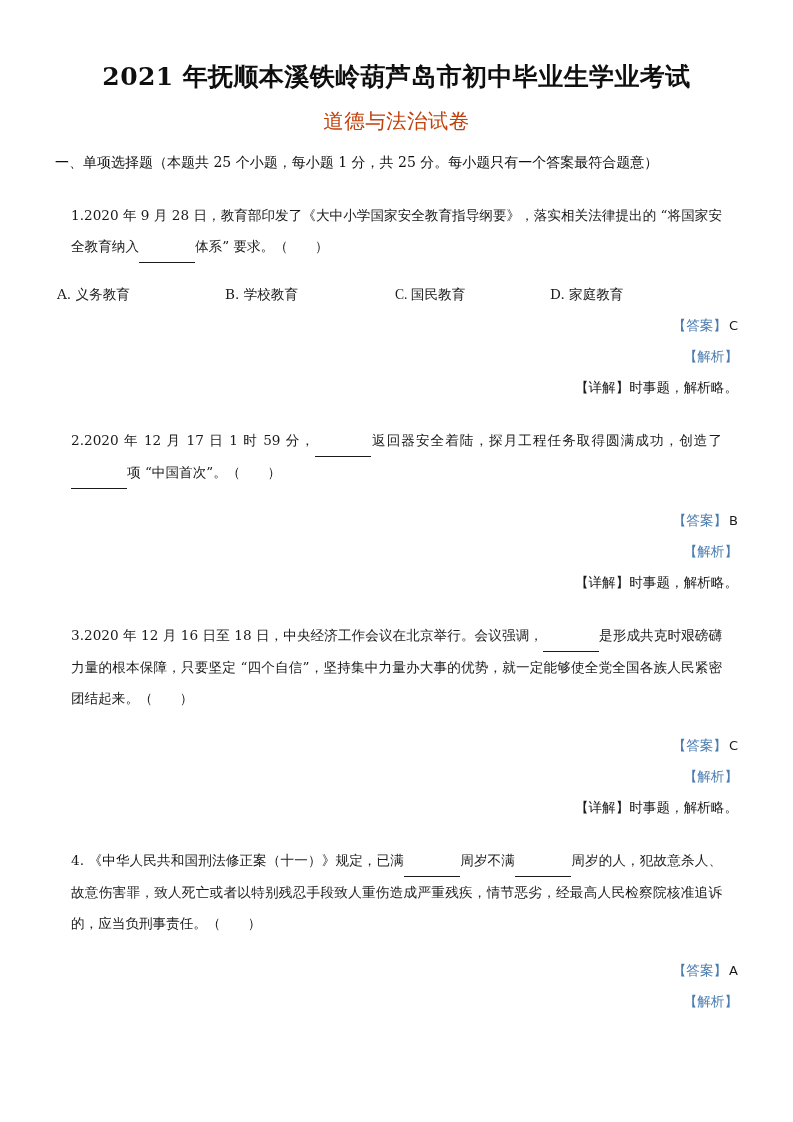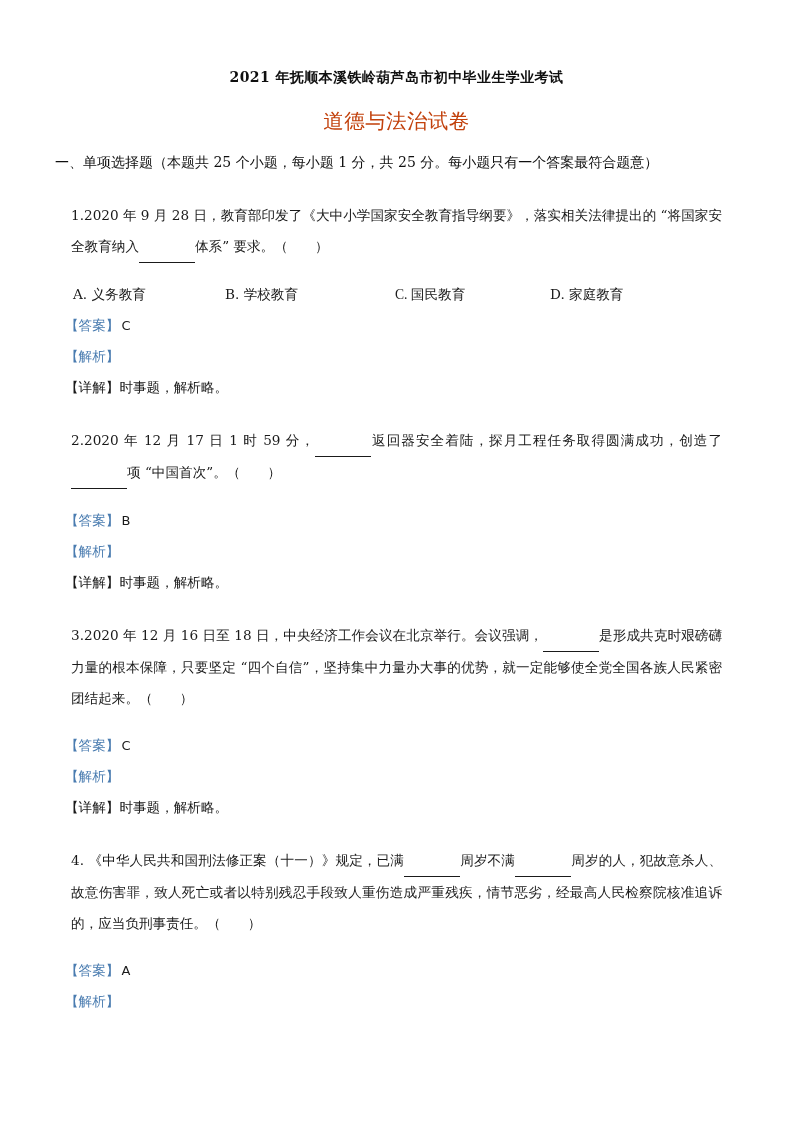--- a/index.html
+++ b/index.html
@@ -20,21 +20,21 @@
     height: 1122px;
     box-sizing: border-box;
     padding: 0 55px 0 55px;
     background: #ffffff;
     overflow: hidden;
   }
 
   
   .doc-title {
     text-align: center;
-    font-size: 14px;
+    font-size: 25px;
     font-weight: bold;
     letter-spacing: 0.4px;
     margin: 0;
     padding-top: 62px;
     line-height: 30px;
     color: #0f0f0f;
   }
   .doc-subtitle {
     text-align: center;
     font-size: 20.5px;
@@ -85,31 +85,32 @@
     height: 31px;
     line-height: 31px;
     font-size: 13.6px;
     color: #1a1a1a;
     white-space: nowrap;
   }
   .q-options .opt {
     position: absolute;
     top: 0;
   }
-  .opt-a { left: 18px; }
+  .opt-a { left: 2px; }
   .opt-b { left: 170px; }
   .opt-c { left: 340px; font-family: Liberation Serif, serif; }
   .opt-d { left: 495px; }
 
   .meta-line {
     font-size: 13.6px;
     line-height: 31px;
     margin: 0;
     padding-left: 10px;
     white-space: nowrap;
+    text-align: right;
   }
   .meta-line.blue { color: #4a7cb0; }
   .meta-line.black { color: #1a1a1a; }
   .meta-line .tag { }
   .meta-line .val {
     color: #1a1a1a;
     font-family: "DejaVu Sans", "Liberation Sans", sans-serif;
     font-size: 13px;
     padding-left: 2px;
   }

